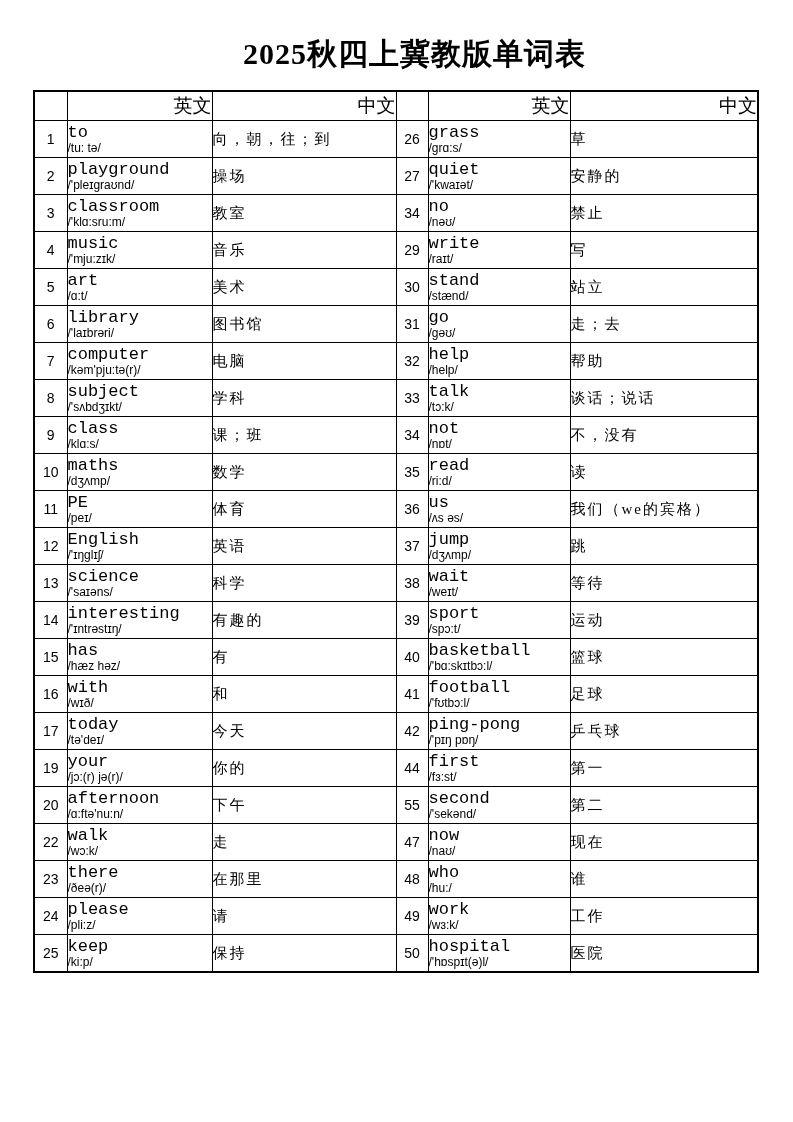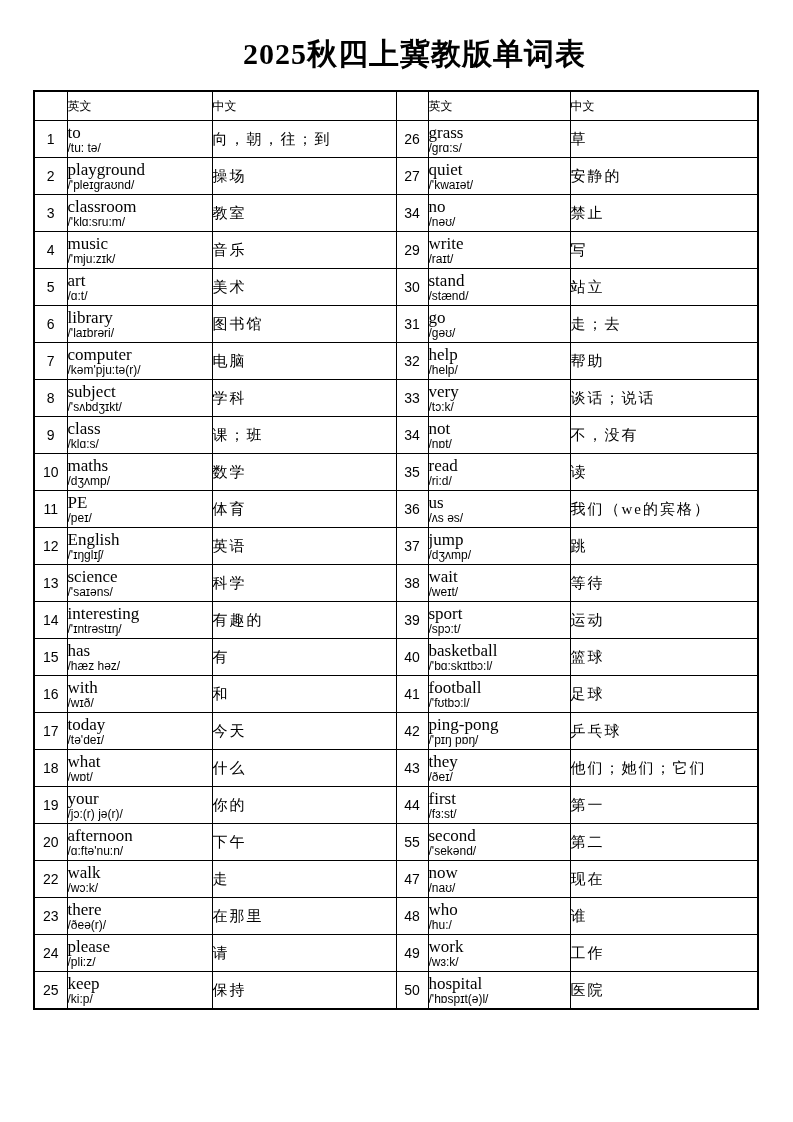--- a/index.html
+++ b/index.html
@@ -34,36 +34,36 @@
     border: 2px solid #000;
   }
   table.vocab th, table.vocab td {
     border: 1px solid #000;
     padding: 0;
     vertical-align: middle;
     overflow: hidden;
   }
   table.vocab thead th {
     height: 28px;
-    font-size: 12px;
+    font-size: 19px;
     font-weight: normal;
-    text-align: left;
+    text-align: right;
     font-family: "Liberation Serif", serif;
   }
   table.vocab tbody td { height: 36px; }
   td.num {
     text-align: center;
     font-size: 14px;
     font-family: "Liberation Sans", sans-serif;
   }
   td.en { padding: 1px 2px 1px 5px; }
   .word {
     font-size: 17px;
     line-height: 18px;
-    font-family: Liberation Serif, serif;
+    font-family: Liberation Mono, monospace;
     white-space: nowrap;
   }
   .phon {
     font-size: 12px;
     line-height: 13px;
     font-family: "Liberation Sans", sans-serif;
     white-space: nowrap;
   }
   td.cn {
     padding-left: 10px;
@@ -209,21 +209,21 @@
         </tr>
         <tr>
           <td class="num">8</td>
           <td class="en">
             <div class="word">subject</div>
             <div class="phon">/'sʌbdʒɪkt/</div>
           </td>
           <td class="cn">学科</td>
           <td class="num">33</td>
           <td class="en">
-            <div class="word">very</div>
+            <div class="word">talk</div>
             <div class="phon">/tɔ:k/</div>
           </td>
           <td class="cn">谈话；说话</td>
         </tr>
         <tr>
           <td class="num">9</td>
           <td class="en">
             <div class="word">class</div>
             <div class="phon">/klɑ:s/</div>
           </td>
@@ -341,34 +341,20 @@
           </td>
           <td class="cn">今天</td>
           <td class="num">42</td>
           <td class="en">
             <div class="word">ping-pong</div>
             <div class="phon">/'pɪŋ pɒŋ/</div>
           </td>
           <td class="cn">乒乓球</td>
         </tr>
         <tr>
-          <td class="num">18</td>
-          <td class="en">
-            <div class="word">what</div>
-            <div class="phon">/wɒt/</div>
-          </td>
-          <td class="cn">什么</td>
-          <td class="num">43</td>
-          <td class="en">
-            <div class="word">they</div>
-            <div class="phon">/ðeɪ/</div>
-          </td>
-          <td class="cn">他们；她们；它们</td>
-        </tr>
-        <tr>
           <td class="num">19</td>
           <td class="en">
             <div class="word">your</div>
             <div class="phon">/jɔ:(r) jə(r)/</div>
           </td>
           <td class="cn">你的</td>
           <td class="num">44</td>
           <td class="en">
             <div class="word">first</div>
             <div class="phon">/fɜ:st/</div>

